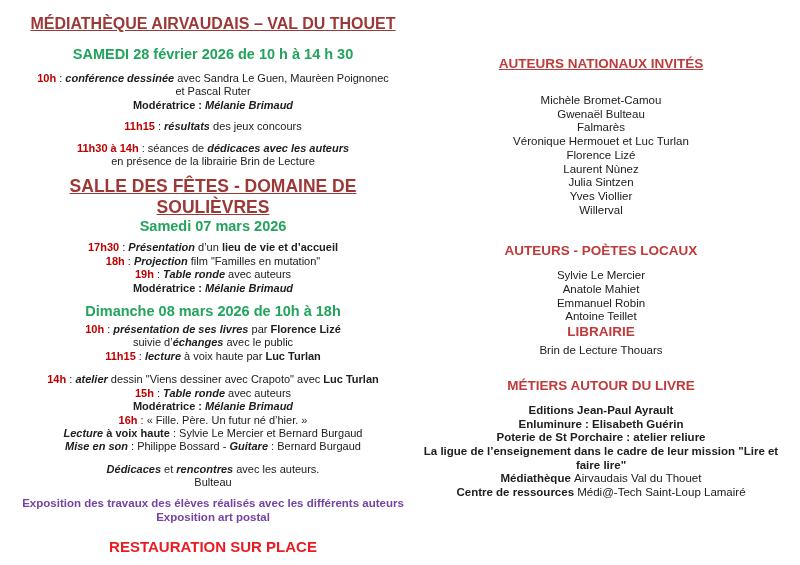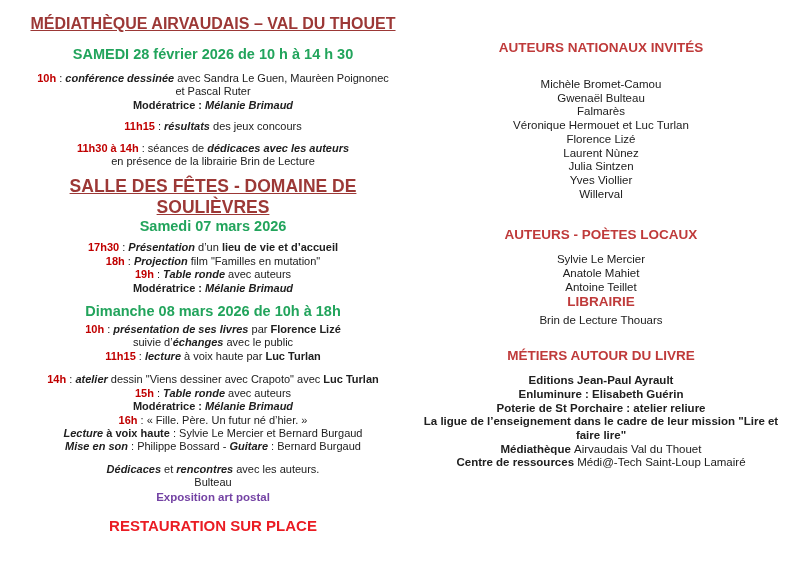--- a/index.html
+++ b/index.html
@@ -56,38 +56,40 @@
         <div class="line body"><span>suivie d’</span><span class="seg-bi">échanges</span><span> avec le public</span></div>
         <div class="line body"><span class="seg-time">11h15</span><span> : </span><span class="seg-bi">lecture</span><span> à voix haute par </span><span class="seg-b">Luc Turlan</span></div>
         <div class="line body" style="margin-top: 10px;"><span class="seg-time">14h</span><span> : </span><span class="seg-bi">atelier</span><span> dessin "Viens dessiner avec Crapoto" avec </span><span class="seg-b">Luc Turlan</span></div>
         <div class="line body"><span class="seg-time">15h</span><span> : </span><span class="seg-bi">Table ronde</span><span> avec auteurs</span></div>
         <div class="line body"><span class="seg-b">Modératrice : </span><span class="seg-bi">Mélanie Brimaud</span></div>
         <div class="line body"><span class="seg-time">16h</span><span> : « Fille. Père. Un futur né d’hier. »</span></div>
         <div class="line body"><span class="seg-bi">Lecture</span><span class="seg-b"> à voix haute</span><span> : Sylvie Le Mercier et Bernard Burgaud</span></div>
         <div class="line body"><span class="seg-bi">Mise en son</span><span> : Philippe Bossard - </span><span class="seg-bi">Guitare</span><span> : Bernard Burgaud</span></div>
         <div class="line body" style="margin-top: 9px;"><span class="seg-bi">Dédicaces</span><span> et </span><span class="seg-bi">rencontres</span><span> avec les auteurs.</span></div>
         <div class="line body"><span>Bulteau</span></div>
+        <div class="line purple" style="margin-top: 6px;">Exposition des travaux des élèves réalisés avec les différents auteurs</div>
         <div class="line purple">Exposition art postal</div>
         <div class="line resto" style="margin-top: 13px;">RESTAURATION SUR PLACE</div>
       </div>
   </div>
   <div id="right-col" class="col">
-      <div class="r-heading" style="margin-top: 26px;">AUTEURS NATIONAUX INVITÉS</div>
+      <div class="r-heading" style="margin-top: 42px; text-decoration: underline;">AUTEURS NATIONAUX INVITÉS</div>
       <div class="r-item" style="margin-top: 22px;">Michèle Bromet-Camou</div>
       <div class="r-item">Gwenaël Bulteau</div>
       <div class="r-item">Falmarès</div>
       <div class="r-item">Véronique Hermouet et Luc Turlan</div>
       <div class="r-item">Florence Lizé</div>
       <div class="r-item">Laurent Nùnez</div>
       <div class="r-item">Julia Sintzen</div>
       <div class="r-item">Yves Viollier</div>
       <div class="r-item">Willerval</div>
       <div class="r-heading" style="margin-top: 26px;">AUTEURS - POÈTES LOCAUX</div>
       <div class="r-item" style="margin-top: 10px;">Sylvie Le Mercier</div>
       <div class="r-item">Anatole Mahiet</div>
+      <div class="r-item">Emmanuel Robin</div>
       <div class="r-item">Antoine Teillet</div>
       <div class="r-heading" style="">LIBRAIRIE</div>
       <div class="r-item" style="margin-top: 4px;">Brin de Lecture Thouars</div>
       <div class="r-heading" style="margin-top: 20px;">MÉTIERS AUTOUR DU LIVRE</div>
       <div class="r-item" style="margin-top: 10px;"><span class="seg-b">Editions Jean-Paul Ayrault</span></div>
       <div class="r-item"><span class="seg-b">Enluminure : Elisabeth Guérin</span></div>
       <div class="r-item"><span class="seg-b">Poterie de St Porchaire : atelier reliure</span></div>
       <div class="r-item"><span class="seg-b">La ligue de l’enseignement dans le cadre de leur mission "Lire et faire lire"</span></div>
       <div class="r-item"><span class="seg-b">Médiathèque </span><span>Airvaudais Val du Thouet</span></div>
       <div class="r-item"><span class="seg-b">Centre de ressources </span><span>Médi@-Tech Saint-Loup Lamairé</span></div>

